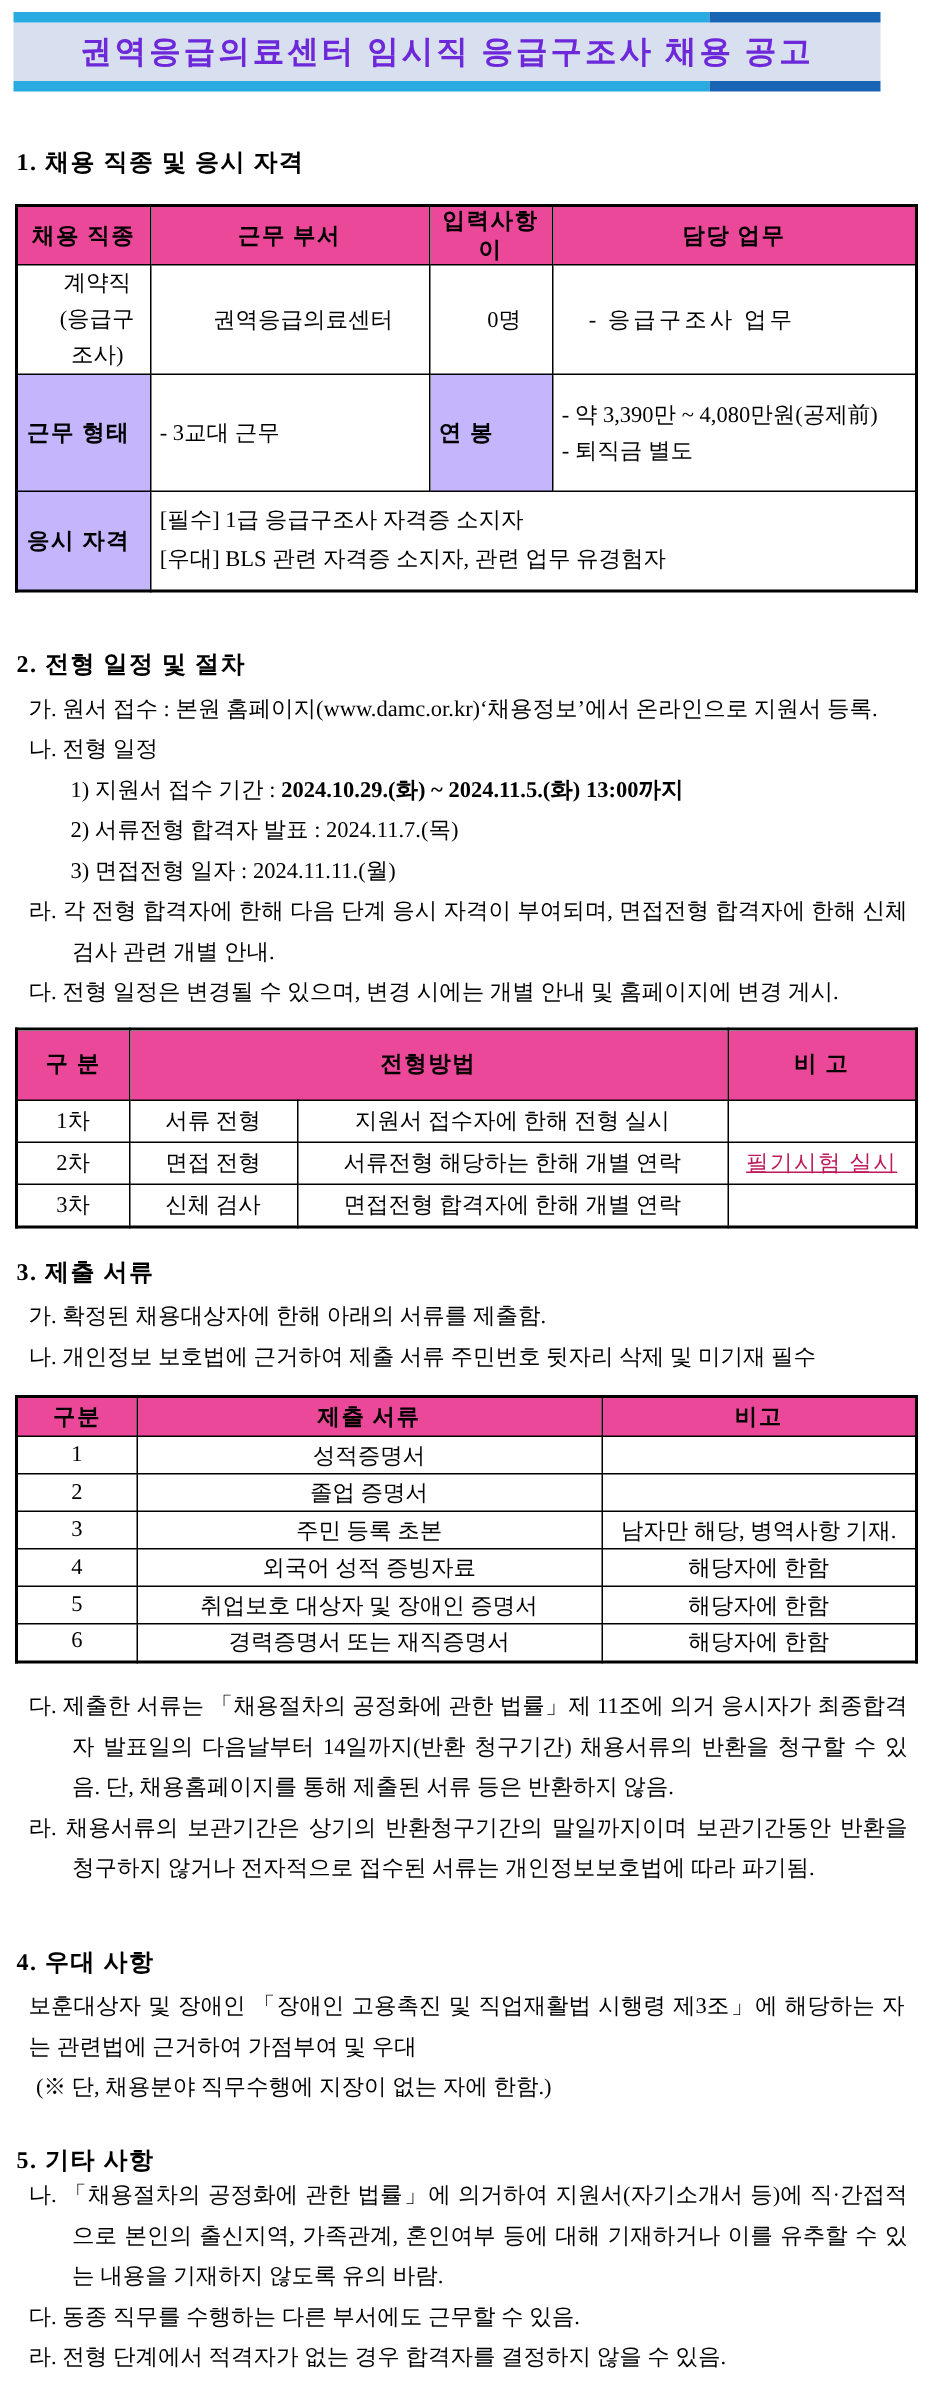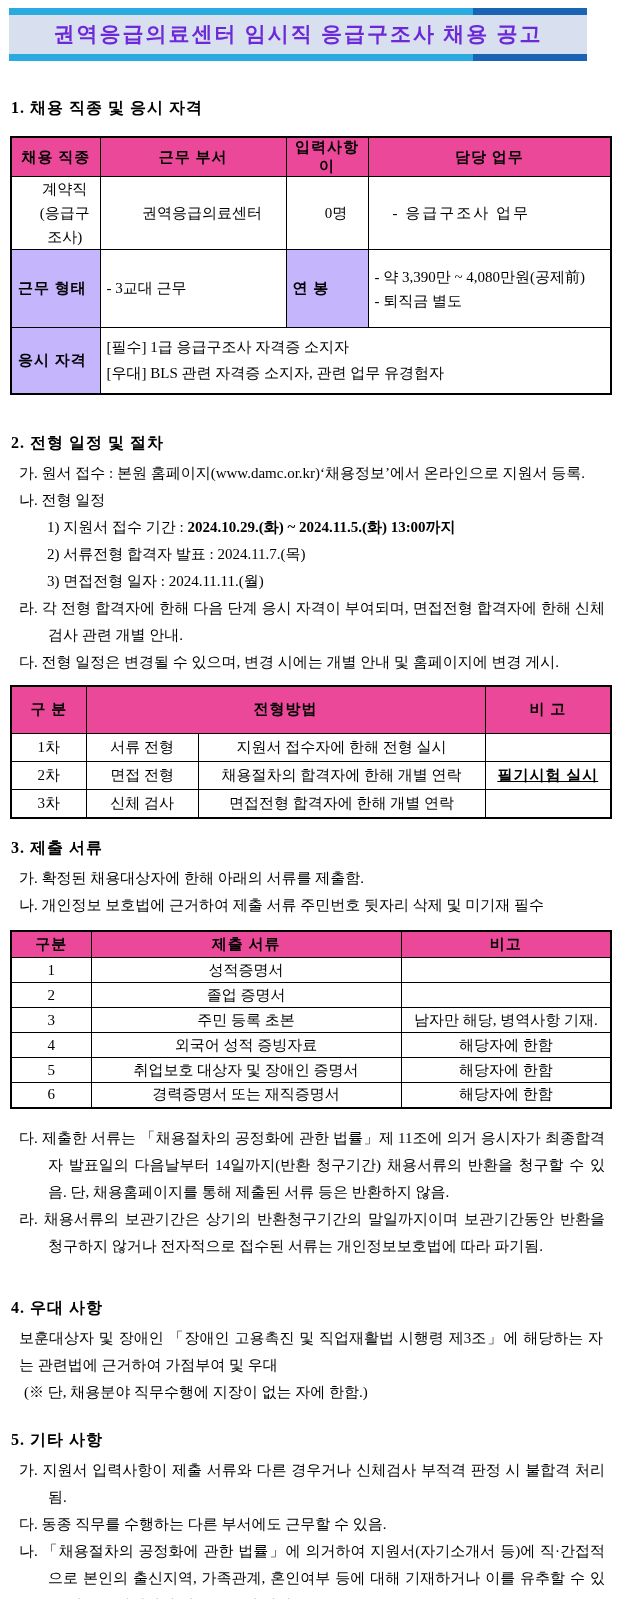--- a/index.html
+++ b/index.html
@@ -43,21 +43,21 @@
   .t1 th { height:26px; }
   .t1 .r1 td { height:56px;padding-left:24px; }
   .t1 .r2 td { height:78px; }
   .t1 .r3 td { height:66px; }
   .t2 { margin-top:9px; }
   .t2 th { height:48px; }
   .t2 td { height:28px; }
   .t3 { margin-top:11px; }
   .t3 th { height:27px; }
   .t3 td { height:25px; }
-  .note-link { color:#000000; font-weight:bold; text-decoration:underline; letter-spacing:1px; }
+  .note-link { color:#be185d; font-weight:normal; text-decoration:underline; letter-spacing:1px; }
   .two-line { line-height:24px; }
 </style>
 </head>
 <body>
 
 <div class="page">
 
   <div class="banner">
     <div class="banner-bar">
       <div class="seg-cyan"></div>
@@ -140,21 +140,21 @@
     </tr>
     <tr>
       <td class="ctr">1차</td>
       <td class="ctr">서류 전형</td>
       <td class="ctr">지원서 접수자에 한해 전형 실시</td>
       <td class="ctr"></td>
     </tr>
     <tr>
       <td class="ctr">2차</td>
       <td class="ctr">면접 전형</td>
-      <td class="ctr">채용절차의 합격자에 한해 개별 연락</td>
+      <td class="ctr">서류전형 해당하는 한해 개별 연락</td>
       <td class="ctr"><span class="note-link">필기시험 실시</span></td>
     </tr>
     <tr>
       <td class="ctr">3차</td>
       <td class="ctr">신체 검사</td>
       <td class="ctr">면접전형 합격자에 한해 개별 연락</td>
       <td class="ctr"></td>
     </tr>
   </tbody>
     </table>
@@ -209,18 +209,17 @@
     </table>
 
   <div class="li" style="margin-top:16px">다. 제출한 서류는 「채용절차의 공정화에 관한 법률」제 11조에 의거 응시자가 최종합격자 발표일의 다음날부터 14일까지(반환 청구기간) 채용서류의 반환을 청구할 수 있음. 단, 채용홈페이지를 통해 제출된 서류 등은 반환하지 않음.</div>
   <div class="li">라. 채용서류의 보관기간은 상기의 반환청구기간의 말일까지이며 보관기간동안 반환을 청구하지 않거나 전자적으로 접수된 서류는 개인정보보호법에 따라 파기됨.</div>
 
   <div class="sec-h h4m">4. 우대 사항</div>
   <div class="para mt6">보훈대상자 및 장애인 「장애인 고용촉진 및 직업재활법 시행령 제3조」에 해당하는 자는 관련법에 근거하여 가점부여 및 우대</div>
   <div class="para2">(※ 단, 채용분야 직무수행에 지장이 없는 자에 한함.)</div>
 
   <div class="sec-h h5m">5. 기타 사항</div>
-  <div class="li mt6">가. 지원서 입력사항이 제출 서류와 다른 경우거나 신체검사 부적격 판정 시 불합격 처리됨.</div>
+  <div class="li">나. 「채용절차의 공정화에 관한 법률」에 의거하여 지원서(자기소개서 등)에 직·간접적으로 본인의 출신지역, 가족관계, 혼인여부 등에 대해 기재하거나 이를 유추할 수 있는 내용을 기재하지 않도록 유의 바람.</div>
   <div class="li">다. 동종 직무를 수행하는 다른 부서에도 근무할 수 있음.</div>
-  <div class="li">나. 「채용절차의 공정화에 관한 법률」에 의거하여 지원서(자기소개서 등)에 직·간접적으로 본인의 출신지역, 가족관계, 혼인여부 등에 대해 기재하거나 이를 유추할 수 있는 내용을 기재하지 않도록 유의 바람.</div>
   <div class="li">라. 전형 단계에서 적격자가 없는 경우 합격자를 결정하지 않을 수 있음.</div>
 
 </div>
 
 </body></html>

